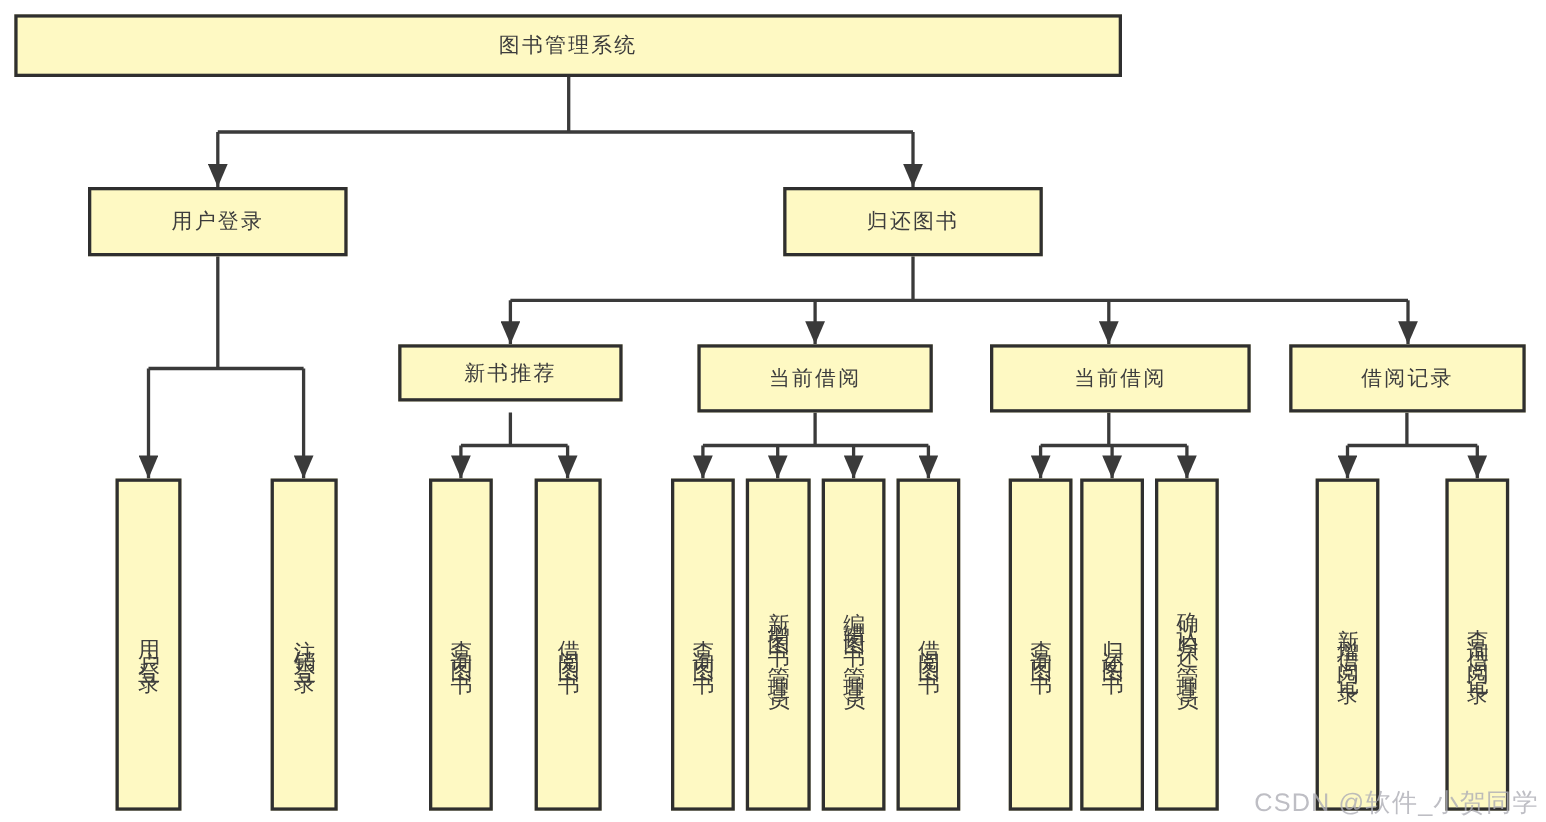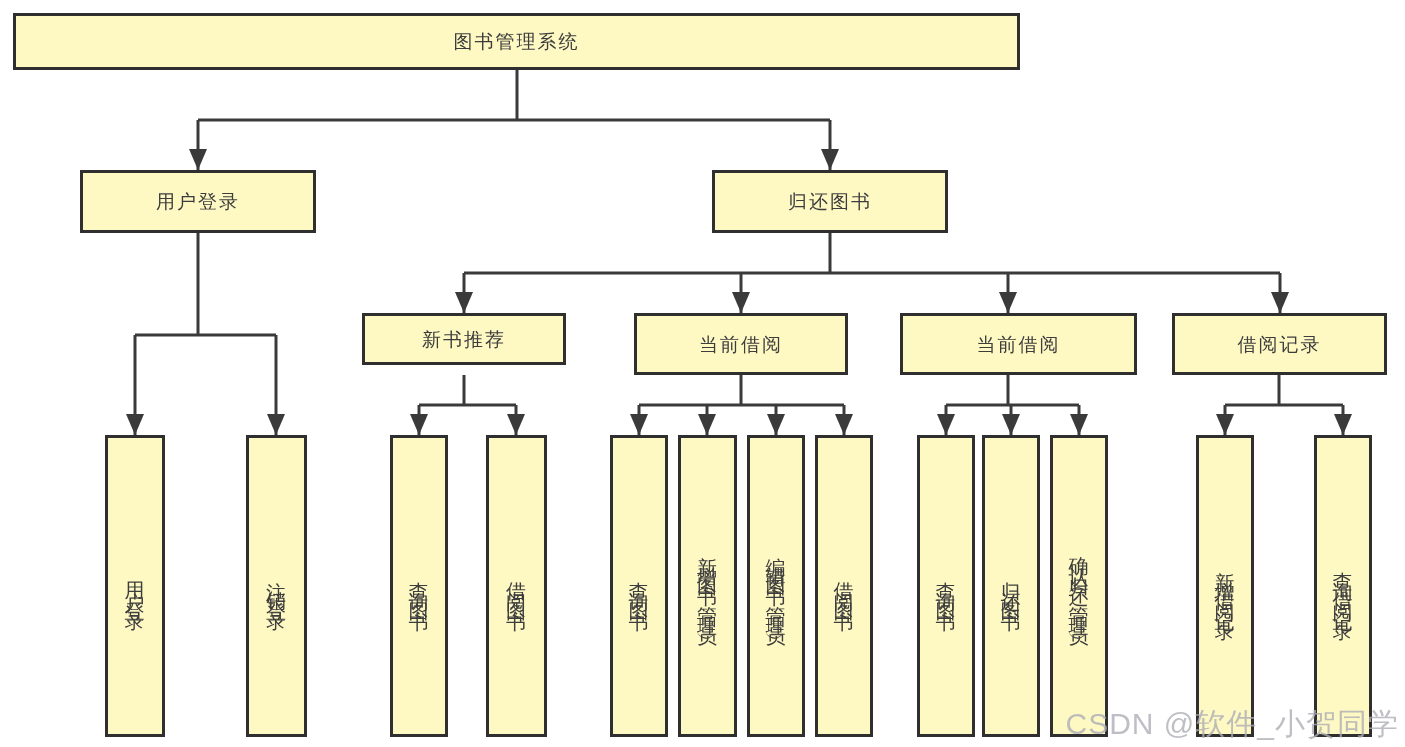--- a/index.html
+++ b/index.html
@@ -65,21 +65,21 @@
   .lf-08 { left: 815px;  width: 58px; }
   .lf-09 { left: 917px;  width: 58px; }
   .lf-10 { left: 982px;  width: 58px; }
   .lf-11 { left: 1050px; width: 58px; }
   .lf-12 { left: 1196px; width: 58px; }
   .lf-13 { left: 1314px; width: 58px; }
   .watermark {
     position: absolute;
     right: 6px;
     bottom: 2px;
-    font-size: 30px;
+    font-size: 23px;
     letter-spacing: 1px;
     color: #aeaeb6;
     opacity: 0.8;
     z-index: 5;
     white-space: nowrap;
   }
 </style>
 </head>
 <body>
 

